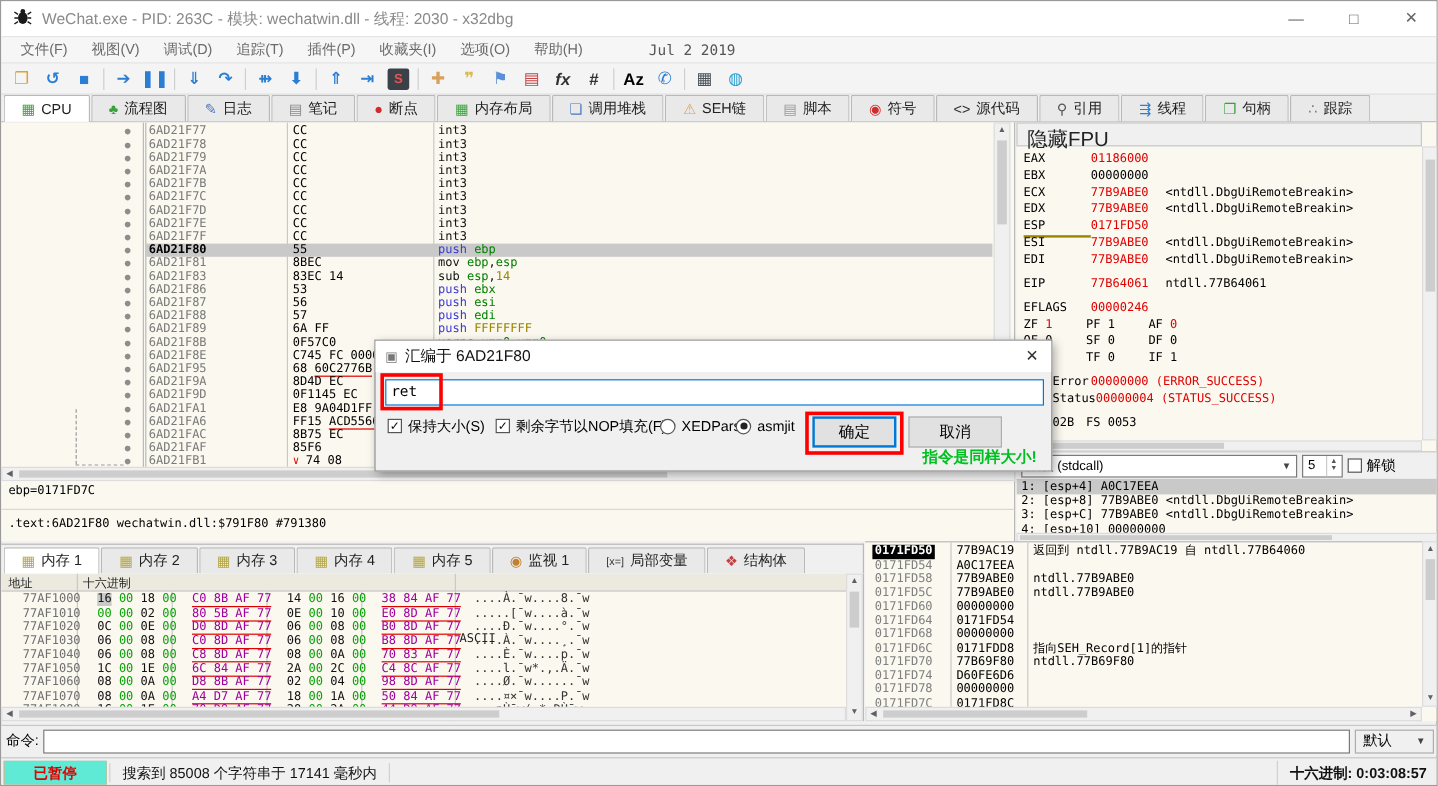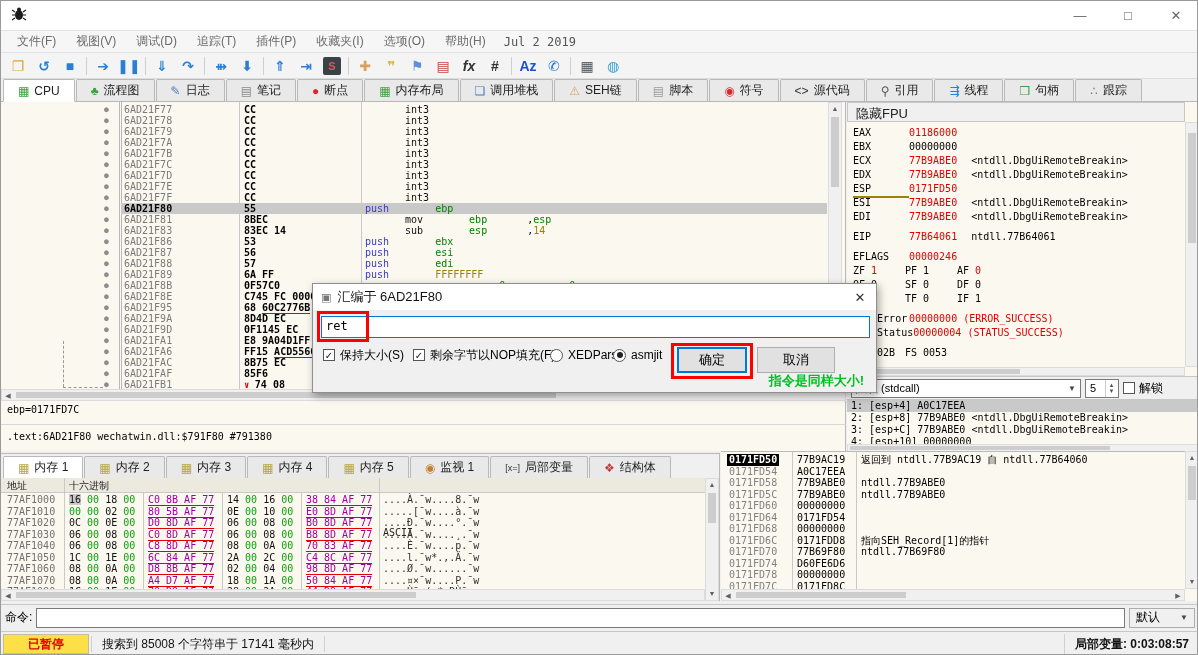--- a/index.html
+++ b/index.html
@@ -11,69 +11,69 @@
 
 #titlebar { left:0; top:0; width:1198px; height:30px; background:#fff; border-bottom:1px solid #e4e4e4; display:flex; align-items:center; }
 #bug-icon { margin:0 8px 0 10px; }
 #title-text { color:#8a8a8a; font-size:13px; }
 .winbtn { width:34px; height:24px; display:flex; align-items:center; justify-content:center; color:#666; font-size:13px; cursor:default; }
 #winbtns { position:absolute; right:6px; top:2px; display:flex; gap:14px; }
 
 
 #menubar { left:0; top:30px; width:1198px; height:22px; background:#f6f6f6; border-bottom:1px solid #e0e0e0; display:flex; align-items:center; padding-left:6px; }
 .menu-item { padding:2px 10px; color:#6b6b6b; }
-.menu-date { font-family:"DejaVu Sans Mono",monospace; color:#555; padding:2px 8px; }
+.menu-date { font-family:"DejaVu Sans Mono",monospace; color:#555; padding:2px 8px;margin-left:37px; }
 
 
 #toolbar { left:0; top:52px; width:1198px; height:26px; background:#f4f4f4; border-bottom:1px solid #ddd; display:flex; align-items:center; padding-left:4px; }
 .tbtn { width:26px; height:22px; display:flex; align-items:center; justify-content:center; font-size:14px; font-weight:bold; }
 .tbtn .bx { width:18px; height:18px; display:flex; align-items:center; justify-content:center; font-size:11px; border-radius:2px; }
 .tsep { width:1px; height:18px; background:#cfcfcf; margin:0 3px; }
 
 
 #tabbar { left:0; top:78px; width:1198px; height:23px; background:#f0f0f0; border-bottom:1px solid #b9b9b9; display:flex; align-items:flex-end; padding-left:2px; }
 .vtab { height:22px; display:flex; align-items:center; gap:5px; padding:0 14px; border:1px solid #b9b9b9; border-bottom:none; background:#e9e9e9; color:#222; margin-right:1px; border-radius:2px 2px 0 0; }
 .vtab.active { background:#fff; height:23px; margin-bottom:-1px; border-bottom:1px solid #fff; }
 .ticon { font-size:12px; line-height:12px; }
 
 
 .cream { background:#fbf8ef; }
 #disasm { left:0; top:101px; width:845px; height:299px; border-right:1px solid #b9b9b9; overflow:hidden; }
 .drow { position:relative; height:11px; line-height:11px; white-space:pre; }
 .drow .dot { position:absolute; left:103px; color:#8d8d8d; font-size:8px; top:0px; }
 .drow .addr { position:absolute; left:123px; color:#7a7a7a; }
-.drow .bytes { position:absolute; left:243px; color:#000;font-weight:bold; }
+.drow .bytes { position:absolute; left:243px; color:#000; }
 .drow .instr { position:absolute; left:364px; }
 .drow.sel .rowbg { position:absolute; left:120px; right:18px; top:0; height:11px; background:#c9c9c9; }
 .drow.sel .addr { color:#000; font-weight:bold; }
 .gutline { position:absolute; left:118px; top:0; bottom:0; width:3px; border-left:1px solid #b9b9b9; border-right:1px solid #b9b9b9; }
 .colline1 { position:absolute; left:238px; top:0; bottom:0; width:1px; background:#c9c9c9; }
 .colline2 { position:absolute; left:360px; top:0; bottom:0; width:1px; background:#c9c9c9; }
 .u-red { border-bottom:1px solid #e00000; }
 .jmark { color:#e00000; font-size:9px; }
 .mn-blue { color:#3b3bd0; }
 .tok-reg { color:#008000; }
 .tok-num { color:#9a8400; }
-.tok-plain { color:#111;margin-left:40px; }
+.tok-plain { color:#111; }
 #jline-v { left:62px; top:340px; width:1px; height:46px; border-left:1px dashed #9a9a9a; }
 #jline-h { left:62px; top:386px; width:40px; height:1px; border-top:1px dashed #9a9a9a; }
 
 
 .sb { background:#f0f0f0; border:1px solid #dcdcdc; }
 .sb .thumb { background:#cdcdcd; position:absolute; }
 .sb .arr { position:absolute; color:#606060; font-size:7px; line-height:10px; text-align:center; width:100%; }
 
 #dis-vsb { left:827px; top:101px; width:14px; height:287px; }
 #dis-hsb { left:0px; top:388px; width:845px; height:12px; }
 #infobox { left:0; top:400px; width:845px; height:24px; border-right:1px solid #b9b9b9; border-bottom:1px solid #d8d8d8; padding:3px 6px; }
 #statusline { left:0; top:424px; width:845px; height:26px; border-right:1px solid #b9b9b9; padding:6px 6px; }
 
 
 #regpanel { left:846px; top:101px; width:352px; height:297px; }
-#fpu-btn { position:absolute; left:0; top:0; width:338px; height:20px; background:#f0f0f0; border:1px solid #c7c7c7; padding:2px 8px; color:#222; font-size:13px; }
+#fpu-btn { position:absolute; left:0; top:0; width:338px; height:20px; background:#f0f0f0; border:1px solid #c7c7c7; padding:2px 8px; color:#222; font-size:17px; }
 #reg-rows { position:absolute; left:6px; top:24px; width:330px; }
 .rrow { height:14px; line-height:14px; white-space:pre; }
 .rgap { height:6px; }
 .rn { display:inline-block; min-width:56px; color:#000; }
 .rv-red { color:#e00000; }
 .rv-blk { color:#000; }
 .rc { color:#000; padding-left:14px; }
 .u-green { border-bottom:2px solid #00a000; }
 .u-olive { border-bottom:2px solid #9a8400; }
 .fpair { display:inline-block; min-width:52px; }
@@ -123,21 +123,21 @@
 .stline1 { position:absolute; left:71px; top:0; bottom:12px; width:1px; background:#c9c9c9; }
 .stline2 { position:absolute; left:135px; top:0; bottom:12px; width:1px; background:#c9c9c9; }
 #stk-vsb { left:1184px; top:450px; width:14px; height:138px; }
 #stk-hsb { left:720px; top:588px; width:464px; height:12px; }
 
 
 #cmdbar { left:0; top:603px; width:1198px; height:26px; background:#f0f0f0; border-top:1px solid #c7c7c7; display:flex; align-items:center; padding:0 4px; gap:4px; }
 #cmd-input { flex:1; height:20px; background:#fff; border:1px solid #7a7a7a; }
 #cmd-mode { width:66px; height:20px; background:#f0f0f0; border:1px solid #adadad; display:flex; align-items:center; justify-content:space-between; padding:0 6px; }
 #statusbar { left:0; top:630px; width:1198px; height:25px; background:#f0f0f0; border-top:1px solid #c7c7c7; display:flex; align-items:stretch; }
-#status-state { width:86px; background:#fde047; color:#e00000; font-weight:bold; display:flex; align-items:center; justify-content:center; border:1px solid #c0c0a0; margin:2px; }
+#status-state { width:86px; background:#5eead4; color:#e00000; font-weight:bold; display:flex; align-items:center; justify-content:center; border:1px solid #c0c0a0; margin:2px; }
 #status-msg { flex:0 0 auto; display:flex; align-items:center; padding:0 10px; border-right:1px solid #d0d0d0; border-left:1px solid #d0d0d0; margin:4px 0; color:#111; }
 #status-fill { flex:1; }
 #status-time { display:flex; align-items:center; padding:0 10px; border-left:1px solid #d0d0d0; margin:2px 0; color:#111; font-weight:bold; }
 
 
 #dialog { left:311px; top:282px; width:565px; height:110px; background:#f0f0f0; border:1px solid #8f8f8f; box-shadow:2px 3px 8px rgba(0,0,0,.35); z-index:50; }
 #dlg-title { position:absolute; left:0; top:0; right:0; height:26px; background:#fff; display:flex; align-items:center; padding-left:8px; gap:6px; color:#111; font-size:13px; }
 #dlg-close { position:absolute; right:0px; top:0px; width:32px; height:26px; display:flex; align-items:center; justify-content:center; color:#333; font-size:13px; }
 #dlg-input { position:absolute; left:8px; top:32px; width:549px; height:22px; background:#fff; border:1px solid #0078d7; font-family:"DejaVu Sans Mono",monospace; font-size:12px; padding:2px 4px; color:#000; }
 .redbox { position:absolute; border:3px solid #ff0000; z-index:60; }
@@ -155,20 +155,21 @@
 <body>
 
 <div id="titlebar" class="abs">
   <span id="bug-icon">
     <svg width="16" height="16" viewBox="0 0 16 16">
         <ellipse cx="8" cy="9" rx="4" ry="5" fill="#1a1a1a"></ellipse>
         <circle cx="8" cy="3.5" r="2" fill="#1a1a1a"></circle>
         <path d="M4 6 L1 4 M4 9 L1 9 M4 12 L1 14 M12 6 L15 4 M12 9 L15 9 M12 12 L15 14" stroke="#1a1a1a" stroke-width="1.2" fill="none"></path>
       </svg>
   </span>
+  <span id="title-text">WeChat.exe - PID: 263C - 模块: wechatwin.dll - 线程: 2030 - x32dbg</span>
   <span id="winbtns">
       <span class="winbtn">—</span>
       <span class="winbtn">□</span>
       <span class="winbtn">✕</span>
     </span>
 </div>
 
 <div id="menubar" class="abs">
     <span class="menu-item">文件(F)</span>
     <span class="menu-item">视图(V)</span>
@@ -201,21 +202,21 @@
       <span class="bx" style="background: rgb(59, 65, 72); color: rgb(224, 85, 85);">S</span>
     </span>
     <span class="tsep"></span>
     <span class="tbtn" style="color: rgb(217, 160, 91);">✚</span>
     <span class="tbtn" style="color: rgb(216, 185, 74);">❞</span>
     <span class="tbtn" style="color: rgb(91, 143, 217);">⚑</span>
     <span class="tbtn" style="color: rgb(201, 68, 68);">▤</span>
     <span class="tbtn" style="color: rgb(51, 51, 51); font-style: italic;">fx</span>
     <span class="tbtn" style="color: rgb(51, 51, 51);">#</span>
     <span class="tsep"></span>
-    <span class="tbtn" style="color: #1d4ed8;">Az</span>
+    <span class="tbtn" style="color: #000000;">Az</span>
     <span class="tbtn" style="color: rgb(42, 127, 212);">✆</span>
     <span class="tsep"></span>
     <span class="tbtn" style="color: rgb(74, 82, 88);">▦</span>
     <span class="tbtn" style="color: rgb(42, 159, 212);">◍</span>
   </div>
 
 <div id="tabbar" class="abs">
     <div class="vtab active">
       <span class="ticon" style="color: rgb(58, 162, 58);">▦</span>
       <span>CPU</span>
@@ -419,21 +420,21 @@
   <div id="memhdr" class="mono">
     <span style="left:6px;">地址</span>
     <span style="left:68px;">十六进制</span>
     <span style="left:382px;margin-top:48px;">ASCII</span>
   </div>
   <div class="memline" style="left:63px;"></div>
   <div class="memline" style="left:142px;top:15px;"></div>
   <div class="memline" style="left:221px;top:15px;"></div>
   <div class="memline" style="left:300px;top:15px;"></div>
   <div class="memline" style="left:378px;"></div>
-  <div id="mem-rows" class="mono" style="position:absolute;left:0;top:16px;right:0;text-align:center;">
+  <div id="mem-rows" class="mono" style="position:absolute;left:12px;top:16px;right:0;text-align:center;">
       <div class="mrow"><span class="ma">77AF1000</span><span class="g0"><span class="b-n b-cur">16</span><span> </span><span class="b-z">00</span><span> </span><span class="b-n">18</span><span> </span><span class="b-z">00</span></span><span class="g1"><span class="b-p">C0 8B AF 77</span></span><span class="g2"><span class="b-n">14</span><span> </span><span class="b-z">00</span><span> </span><span class="b-n">16</span><span> </span><span class="b-z">00</span></span><span class="g3"><span class="b-p">38 84 AF 77</span></span><span class="asc">....À.¯w....8.¯w</span></div>
       <div class="mrow"><span class="ma">77AF1010</span><span class="g0"><span class="b-z">00</span><span> </span><span class="b-z">00</span><span> </span><span class="b-n">02</span><span> </span><span class="b-z">00</span></span><span class="g1"><span class="b-p">80 5B AF 77</span></span><span class="g2"><span class="b-n">0E</span><span> </span><span class="b-z">00</span><span> </span><span class="b-n">10</span><span> </span><span class="b-z">00</span></span><span class="g3"><span class="b-p">E0 8D AF 77</span></span><span class="asc">.....[¯w....à.¯w</span></div>
       <div class="mrow"><span class="ma">77AF1020</span><span class="g0"><span class="b-n">0C</span><span> </span><span class="b-z">00</span><span> </span><span class="b-n">0E</span><span> </span><span class="b-z">00</span></span><span class="g1"><span class="b-p">D0 8D AF 77</span></span><span class="g2"><span class="b-n">06</span><span> </span><span class="b-z">00</span><span> </span><span class="b-n">08</span><span> </span><span class="b-z">00</span></span><span class="g3"><span class="b-p">B0 8D AF 77</span></span><span class="asc">....Ð.¯w....°.¯w</span></div>
       <div class="mrow"><span class="ma">77AF1030</span><span class="g0"><span class="b-n">06</span><span> </span><span class="b-z">00</span><span> </span><span class="b-n">08</span><span> </span><span class="b-z">00</span></span><span class="g1"><span class="b-p">C0 8D AF 77</span></span><span class="g2"><span class="b-n">06</span><span> </span><span class="b-z">00</span><span> </span><span class="b-n">08</span><span> </span><span class="b-z">00</span></span><span class="g3"><span class="b-p">B8 8D AF 77</span></span><span class="asc">....À.¯w....¸.¯w</span></div>
       <div class="mrow"><span class="ma">77AF1040</span><span class="g0"><span class="b-n">06</span><span> </span><span class="b-z">00</span><span> </span><span class="b-n">08</span><span> </span><span class="b-z">00</span></span><span class="g1"><span class="b-p">C8 8D AF 77</span></span><span class="g2"><span class="b-n">08</span><span> </span><span class="b-z">00</span><span> </span><span class="b-n">0A</span><span> </span><span class="b-z">00</span></span><span class="g3"><span class="b-p">70 83 AF 77</span></span><span class="asc">....È.¯w....p.¯w</span></div>
       <div class="mrow"><span class="ma">77AF1050</span><span class="g0"><span class="b-n">1C</span><span> </span><span class="b-z">00</span><span> </span><span class="b-n">1E</span><span> </span><span class="b-z">00</span></span><span class="g1"><span class="b-p">6C 84 AF 77</span></span><span class="g2"><span class="b-n">2A</span><span> </span><span class="b-z">00</span><span> </span><span class="b-n">2C</span><span> </span><span class="b-z">00</span></span><span class="g3"><span class="b-p">C4 8C AF 77</span></span><span class="asc">....l.¯w*.,.Ä.¯w</span></div>
       <div class="mrow"><span class="ma">77AF1060</span><span class="g0"><span class="b-n">08</span><span> </span><span class="b-z">00</span><span> </span><span class="b-n">0A</span><span> </span><span class="b-z">00</span></span><span class="g1"><span class="b-p">D8 8B AF 77</span></span><span class="g2"><span class="b-n">02</span><span> </span><span class="b-z">00</span><span> </span><span class="b-n">04</span><span> </span><span class="b-z">00</span></span><span class="g3"><span class="b-p">98 8D AF 77</span></span><span class="asc">....Ø.¯w......¯w</span></div>
       <div class="mrow"><span class="ma">77AF1070</span><span class="g0"><span class="b-n">08</span><span> </span><span class="b-z">00</span><span> </span><span class="b-n">0A</span><span> </span><span class="b-z">00</span></span><span class="g1"><span class="b-p">A4 D7 AF 77</span></span><span class="g2"><span class="b-n">18</span><span> </span><span class="b-z">00</span><span> </span><span class="b-n">1A</span><span> </span><span class="b-z">00</span></span><span class="g3"><span class="b-p">50 84 AF 77</span></span><span class="asc">....¤×¯w....P.¯w</span></div>
       <div class="mrow"><span class="ma">77AF1080</span><span class="g0"><span class="b-n">1C</span><span> </span><span class="b-z">00</span><span> </span><span class="b-n">1E</span><span> </span><span class="b-z">00</span></span><span class="g1"><span class="b-p">70 D9 AF 77</span></span><span class="g2"><span class="b-n">28</span><span> </span><span class="b-z">00</span><span> </span><span class="b-n">2A</span><span> </span><span class="b-z">00</span></span><span class="g3"><span class="b-p">44 D9 AF 77</span></span><span class="asc">...pÙ¯w(.*.DÙ¯w</span></div>
     </div>
@@ -483,21 +484,21 @@
   <div id="cmd-mode">
     <span>默认</span>
     <span style="font-size:8px;color:#444;">▼</span>
   </div>
 </div>
 
 <div id="statusbar" class="abs">
   <div id="status-state">已暂停</div>
   <div id="status-msg">搜索到 85008 个字符串于 17141 毫秒内</div>
   <div id="status-fill"></div>
-  <div id="status-time">局部变量: 0:03:08:57</div>
+  <div id="status-time">十六进制: 0:03:08:57</div>
 </div>
 
 <div id="dialog" class="abs">
   <div id="dlg-title">
     <span style="color:#777;font-size:11px;">▣</span>
     <span>汇编于 6AD21F80</span>
   </div>
   <div id="dlg-close">✕</div>
   <div id="dlg-input">ret</div>
   <div class="redbox" id="rb-input"></div>

